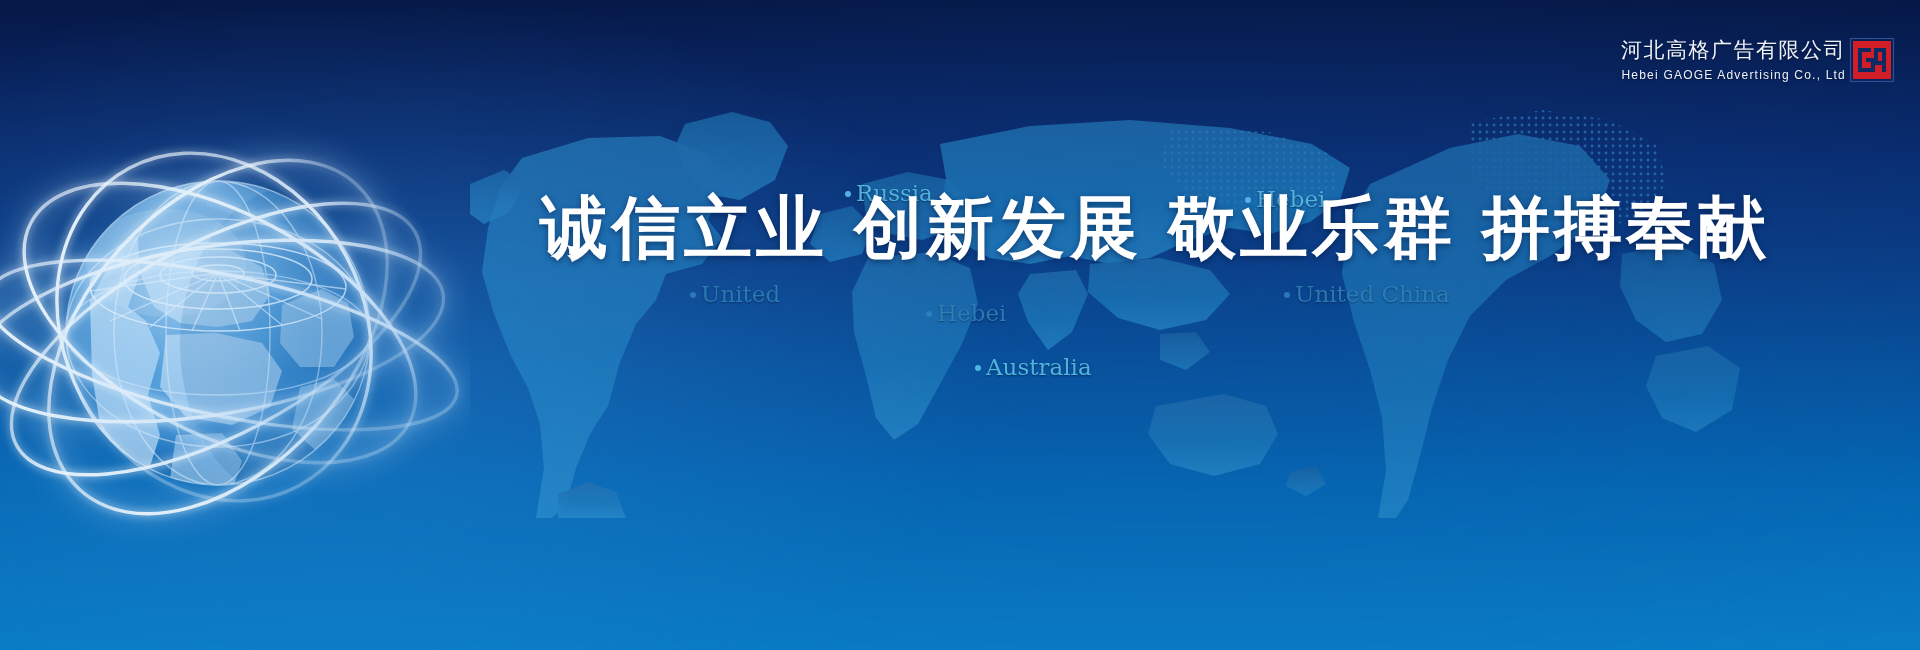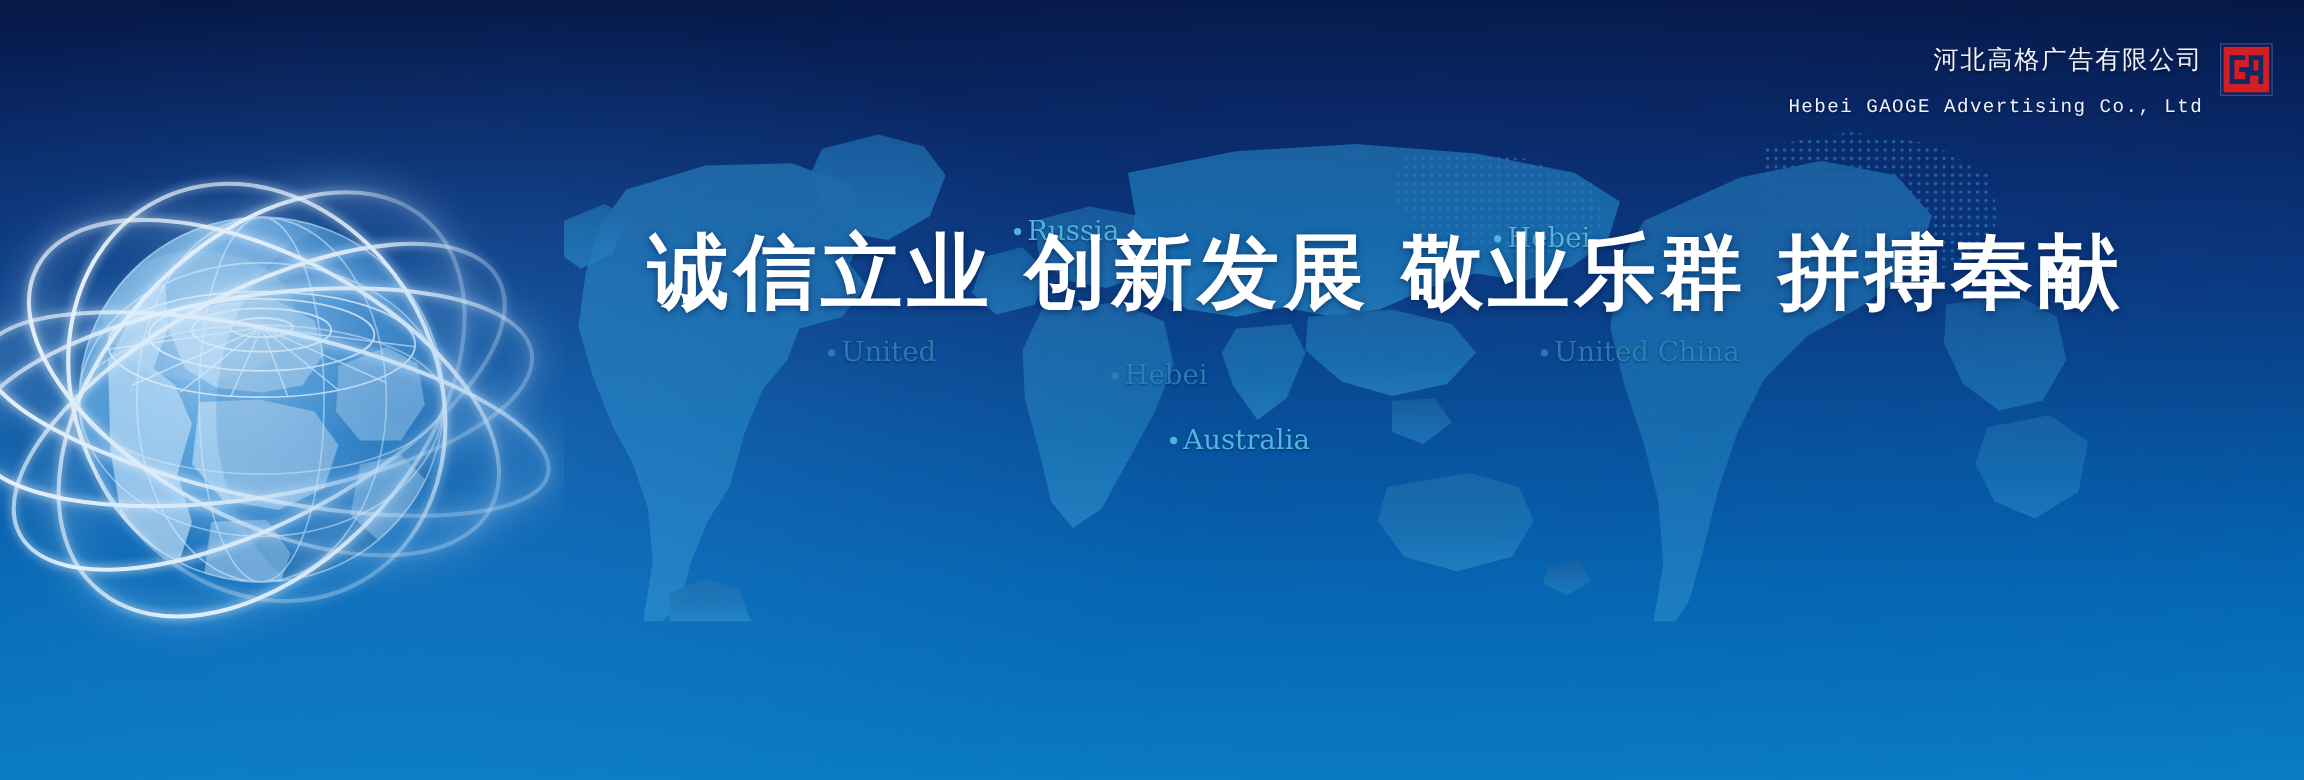--- a/index.html
+++ b/index.html
@@ -54,40 +54,40 @@
     width: 500px;
     height: 470px;
   }
 
   
   #company-header {
     position: absolute;
     right: 26px;
     top: 36px;
     display: flex;
-    align-items: flex-start;
-    gap: 14px;
+    align-items: center;
+    gap: 4px;
   }
   #company-names {
     text-align: right;
     color: #eef3fb;
     line-height: 1.35;
   }
   .cname-cn {
     font-size: 21px;
     letter-spacing: 1.5px;
     font-family: "DejaVu Sans", "Liberation Sans", sans-serif;
     text-shadow: 0 1px 2px rgba(0,0,0,0.45);
   }
   .cname-en {
-    font-size: 16px;
+    font-size: 12px;
     letter-spacing: 1.2px;
-    font-family: Liberation Mono, monospace;
+    font-family: Liberation Sans, sans-serif;
     text-shadow: 0 1px 2px rgba(0,0,0,0.45);
-    margin-top: 15px;
+    margin-top: 3px;
   }
   #logo-mark {
     width: 44px;
     height: 44px;
     flex: 0 0 44px;
     position: relative;
   }
 
   
   #slogan-block {

